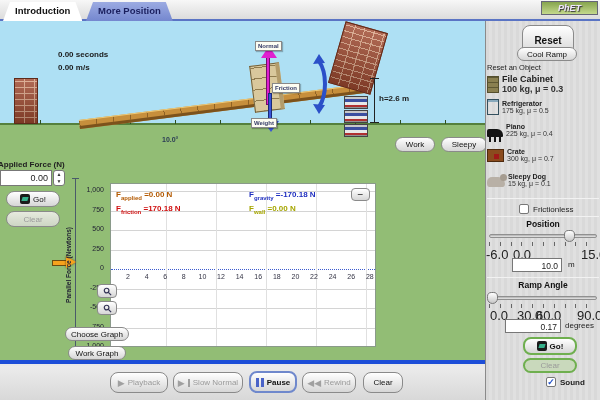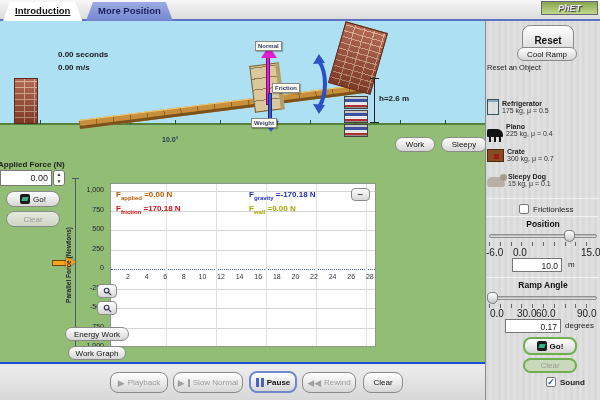--- a/index.html
+++ b/index.html
@@ -4,28 +4,28 @@
 <style>
   * { margin:0; padding:0; box-sizing:border-box; font-family:"Liberation Sans", sans-serif; }
   html,body { width:600px; height:400px; overflow:hidden; }
   #app { position:relative; width:600px; height:400px; background:#e9e9e9; font-size:8px; color:#222; }
   .abs { position:absolute; }
 
   
   #tabbar { position:absolute; left:0; top:0; width:600px; height:21px; background:linear-gradient(#f7f7f7,#dcdcdc); border-bottom:2px solid #5a74c4; }
   .tab { position:absolute; top:2px; height:19px; padding:3px 12px 0 12px; font-weight:bold; font-size:9.5px;
          clip-path:polygon(7px 0, calc(100% - 7px) 0, 100% 100%, 0 100%); }
-  .tab.active { background:#ffffff; color:#111; z-index:2;text-decoration:underline; }
+  .tab.active { background:#ffffff; color:#111; z-index:2; }
   .tab.inactive { background:linear-gradient(#9cabe2,#7487cf); color:#1a1f5e; }
   #logo { position:absolute; right:2px; top:1px; width:57px; height:14px; background:linear-gradient(#86a44e,#c4d98c);
           border:1px solid #667; color:#efe6ff; font-style:italic; font-weight:bold; font-size:9px; text-align:center; line-height:12px;
           text-shadow:1px 1px 1px #333; }
 
   
-  #main { position:absolute; left:0; top:21px; width:485px; height:343px; background:#92bd75; border-bottom:2px solid #1d4ed8; overflow:hidden; }
+  #main { position:absolute; left:0; top:21px; width:485px; height:343px; background:#92bd75; border-bottom:4px solid #1d4ed8; overflow:hidden; }
   #sky { position:absolute; left:0; top:0; width:485px; height:102px; background:#aee0f4; }
   #groundline { position:absolute; left:0; top:102px; width:485px; height:2px; background:#55803d; }
   #groundticks { position:absolute; left:40px; top:99px; width:430px; height:4px;
      background:repeating-linear-gradient(90deg,#2e4f22 0 1px, transparent 1px 45px); }
   .scene-text { position:absolute; font-weight:bold; font-size:8px; color:#1a1a1a; }
 
   .brick { background-color:#a04a30;
      background-image:linear-gradient(rgba(255,255,255,.18),rgba(0,0,0,.22)),
        repeating-linear-gradient(0deg,transparent 0 5px, #d8a183 5px 6px),
        repeating-linear-gradient(90deg,transparent 0 9px, #d8a183 9px 10px);
@@ -113,21 +113,21 @@
   .icon-dog { width:18px; height:10px; background:#b8b0a6; border-radius:6px 8px 4px 4px; position:relative; margin-top:4px; }
   .icon-dog:after { content:""; position:absolute; right:-2px; top:-3px; width:7px; height:7px; background:#a59c90; border-radius:50%; }
 
   .checkbox { position:absolute; width:10px; height:10px; background:#fff; border:1px solid #777; border-radius:2px; font-size:9px;
      line-height:9px; text-align:center; color:#2050c8; font-weight:bold; cursor:pointer; }
   .rp-title { position:absolute; font-weight:bold; font-size:8.5px; color:#111; text-align:center; width:112px; left:487px; }
   .slider-track { position:absolute; height:4px; background:linear-gradient(#b0b0b0,#e8e8e8); border:1px solid #909090; border-radius:2px; cursor:pointer; }
   .slider-thumb { position:absolute; width:11px; height:12px; background:linear-gradient(#ffffff,#c8c8c8); border:1px solid #777;
      border-radius:5px 5px 6px 6px; cursor:pointer; }
   .slider-ticks { position:absolute; height:4px; background:repeating-linear-gradient(90deg,#666 0 1px, transparent 1px 10.8px); }
-  .tick-label { position:absolute; font-size:10px; color:#222; }
+  .tick-label { position:absolute; font-size:13px; color:#222; }
   .rp-field { position:absolute; background:#fff; border:1px solid #777; font-size:8.5px; text-align:right; padding:2px 3px 0 0; }
   .unit { position:absolute; font-size:8px; color:#222; }
   .greenring { border:2px solid #6faf4f !important; }
 
   
   #bottombar { position:absolute; left:0; top:366px; width:485px; height:34px; background:linear-gradient(#ececec,#d8d8d8); }
   .pb-icon { font-size:9px; color:#a0a0a0; }
   .pause-bars { display:inline-flex; gap:2px; }
   .pause-bars span { width:3px; height:9px; background:#4a63c8; display:block; }
   .smbar { width:2px; height:8px; background:#a0a0a0; display:inline-block; }
@@ -280,29 +280,36 @@
           <line x1="6" y1="6" x2="9" y2="9" stroke="#335" stroke-width="1.4"></line>
         </svg>
     </button>
     <button class="macbtn zoombtn" style="left:97px; top:280px;">
       <svg class="mag" viewBox="0 0 10 10">
           <circle cx="4" cy="4" r="2.6" fill="none" stroke="#335" stroke-width="1.3"></circle>
           <line x1="6" y1="6" x2="9" y2="9" stroke="#335" stroke-width="1.4"></line>
         </svg>
     </button>
 
-    <button class="macbtn" style="left:65px; top:306px; width:64px; height:14px;">Energy Work</button>
+    <button class="macbtn" style="left:65px; top:306px; width:64px; height:14px;">Choose Graph</button>
     <button class="macbtn" style="left:68px; top:325px; width:58px; height:14px;">Work Graph</button>
   </div>
 
   <div id="rightpanel"></div>
   <button class="macbtn" style="left:522px; top:25px; width:52px; height:30px; font-size:10px; font-weight:bold;">Reset</button>
   <button class="macbtn" style="left:517px; top:47px; width:60px; height:14px;">Cool Ramp</button>
   <div class="abs" style="left:487px; top:63px; font-size:7.5px; color:#222;">Reset an Object</div>
 
+  <div class="obj-row selected" style="top:74px;">
+    <span class="icon-cabinet"></span>
+    <span class="obj-text">
+        <div class="nm">File Cabinet</div>
+        <div class="pr">100 kg, μ = 0.3</div>
+      </span>
+  </div>
   <div class="obj-row" style="top:99px;">
     <span class="icon-fridge"></span>
     <span class="obj-text">
         <div class="nm">Refrigerator</div>
         <div class="pr">175 kg, μ = 0.5</div>
       </span>
   </div>
   <div class="obj-row" style="top:123px;">
     <span class="icon-piano"></span>
     <span class="obj-text">

